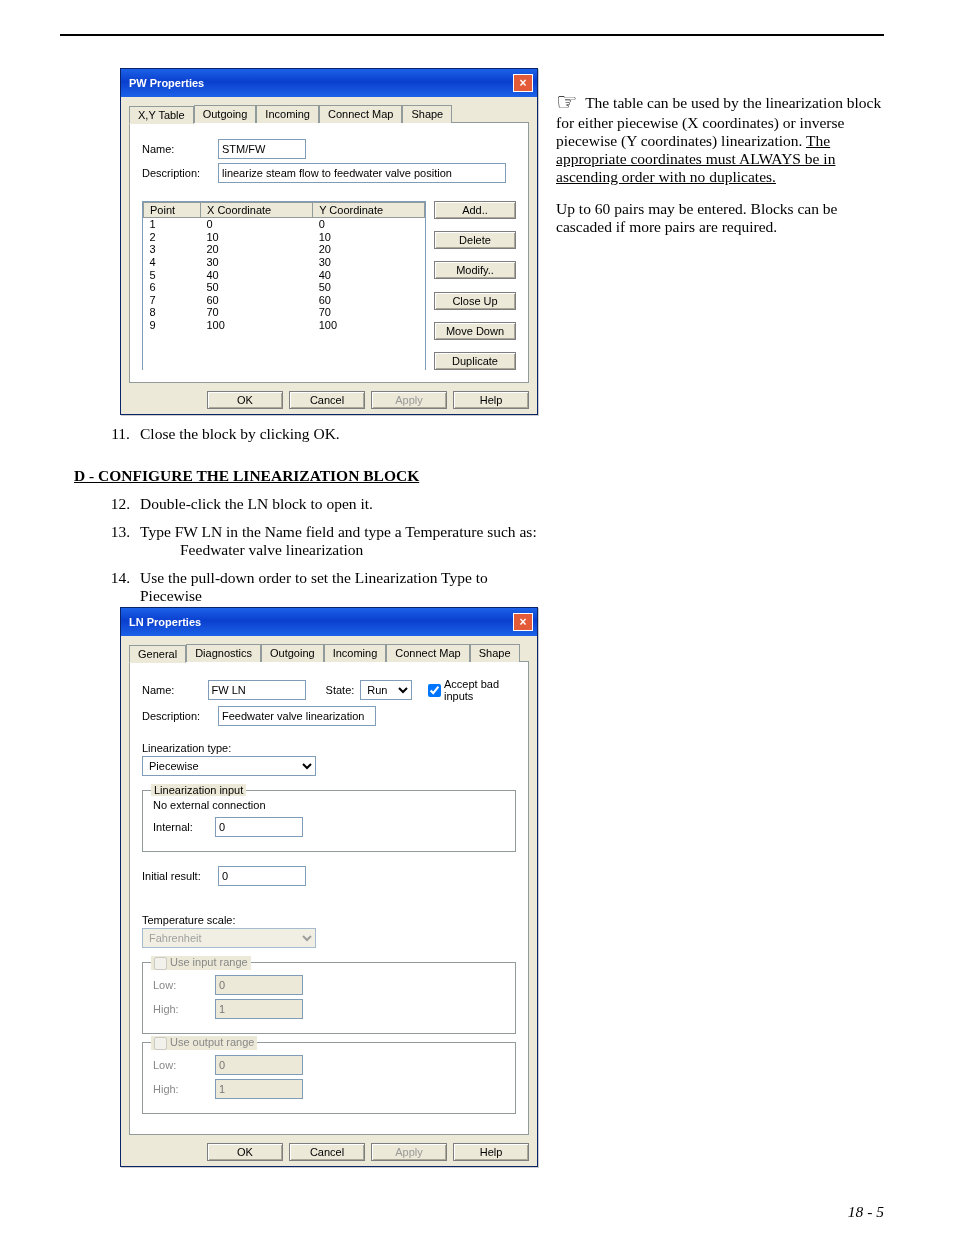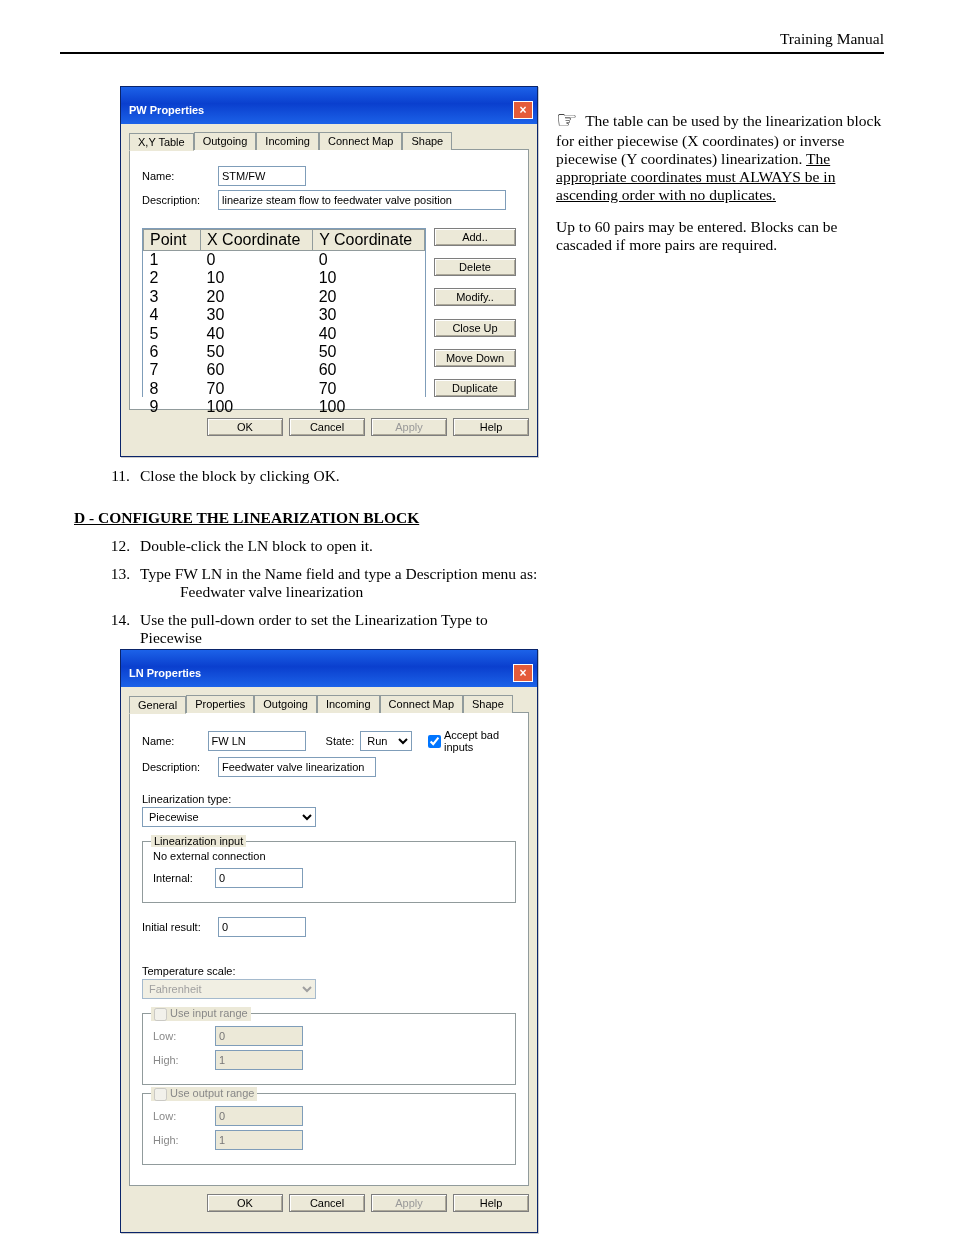--- a/index.html
+++ b/index.html
@@ -32,35 +32,35 @@
     font-family: Tahoma, Arial, sans-serif;
     font-size: 11px;
     background: #ece9d8;
     border: 1px solid #0a246a;
     box-shadow: 1px 1px 0 rgba(0,0,0,.2);
   }
   .win .titlebar {
     background: linear-gradient(to bottom, #1c62e8 0%, #0a3fce 45%, #1c62e8 100%);
     color: #fff;
     font-weight: bold;
-    padding: 13px 4px 4px 8px;
+    padding: 4px 4px 4px 8px;
     display: flex;
     align-items: center;
     justify-content: space-between;
     height: 20px;
   }
   .win .closebtn {
     width: 18px; height: 16px;
     background: #e45b3a;
     border: 1px solid #fff;
     display: flex; align-items: center; justify-content: center;
     color: #fff; font-weight: bold; font-size: 12px; line-height: 1;
   }
   .win .client {
-    padding: 4px 8px 20px 8px;
+    padding: 4px 8px 5px 8px;
   }
 
   
   .tabs { display: flex; margin-top: 4px; }
   .tab {
     padding: 2px 8px;
     border: 1px solid #919b9c;
     border-bottom: none;
     background: #ece9d8;
     margin-right: 0;
@@ -106,21 +106,21 @@
 
   
   .xy-wrap { display: flex; gap: 8px; margin-top: 18px; }
   .xy-table {
     flex: 1;
     background: #fff;
     border: 1px solid #7f9db9;
     border-bottom: none;
     height: 168px;
   }
-  .xy-table table { width: 100%; border-collapse: collapse; font-size: 16px; }
+  .xy-table table { width: 100%; border-collapse: collapse; font-size: 11px; }
   .xy-table th {
     text-align: left;
     background: #ece9d8;
     border: 1px solid #919b9c;
     font-weight: normal;
     padding: 1px 6px;
   }
   .xy-table td {
     padding: 0 6px;
     border: none;
@@ -175,21 +175,20 @@
     margin-right: 4px;
   }
 
   #pw-dialog { width: 416px; margin-left: 60px; }
   #ln-dialog { width: 416px; margin-left: 60px; }
 </style>
 </head>
 <body>
 
 <div class="page-header">
-  <div>Training Manual</div>
 </div>
 
 <div class="row">
   <div>
     <div class="win" id="pw-dialog">
       <div class="titlebar">
         <span>PW Properties</span>
         <span class="closebtn">×</span>
       </div>
       <div class="client">
@@ -307,42 +306,42 @@
 <div class="section-head">D - CONFIGURE THE LINEARIZATION BLOCK</div>
 
 <div class="step">
   <div class="num">12.</div>
   <div class="txt">Double-click the LN block to open it.</div>
 </div>
 
 <div class="step">
   <div class="num">13.</div>
   <div class="txt">
-    <span>Type  FW LN  in the Name field and type a Description menu as:</span><br>
+    <span>Type  FW LN  in the Name field and type a Temperature such as:</span><br>
     <span style="margin-left:40px; display:inline-block">Feedwater valve linearization</span>
   </div>
 </div>
 
 <div class="step" style="margin-bottom:2px">
   <div class="num">14.</div>
   <div class="txt">
     <span>Use the pull-down order to set the Linearization Type to</span><br>
     <span>Piecewise</span>
   </div>
 </div>
 
 <div class="win" id="ln-dialog">
   <div class="titlebar">
     <span>LN Properties</span>
     <span class="closebtn">×</span>
   </div>
   <div class="client">
     <div class="tabs">
       <div class="tab active">General</div>
-      <div class="tab">Properties</div>
+      <div class="tab">Diagnostics</div>
       <div class="tab">Outgoing</div>
       <div class="tab">Incoming</div>
       <div class="tab">Connect Map</div>
       <div class="tab">Shape</div>
     </div>
     <div class="tabcontent">
 
       <div class="formrow">
         <span class="lbl">Name:</span>
         <input type="text" class="xp" style="width: 90px;" value="FW LN">

